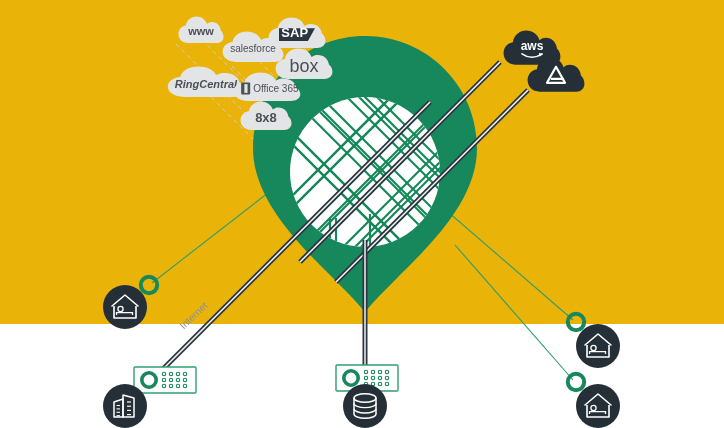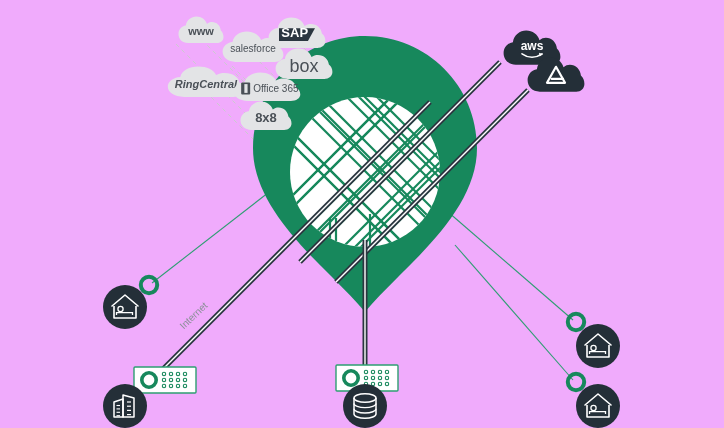--- a/index.html
+++ b/index.html
@@ -1,21 +1,21 @@
 <!DOCTYPE html>
 <html><head>
 <meta charset="utf-8">
 <title>Network Topology Diagram</title>
 <style>
   html,body{margin:0;padding:0;background:#ffffff;}
   body{
     font-family:"Liberation Sans", sans-serif;
     width:724px;height:428px;overflow:hidden;
   }
-  #stage{position:relative;width:724px;height:428px;background:#f0abfc;}
+  #stage{position:relative;width:724px;height:324px;background:#eab308;}
   #stage svg{display:block;}
 </style>
 </head>
 <body>
 
 <div id="stage">
 <svg width="724" height="428" viewBox="0 0 724 428" xmlns="http://www.w3.org/2000/svg">
 
   <defs>
 

